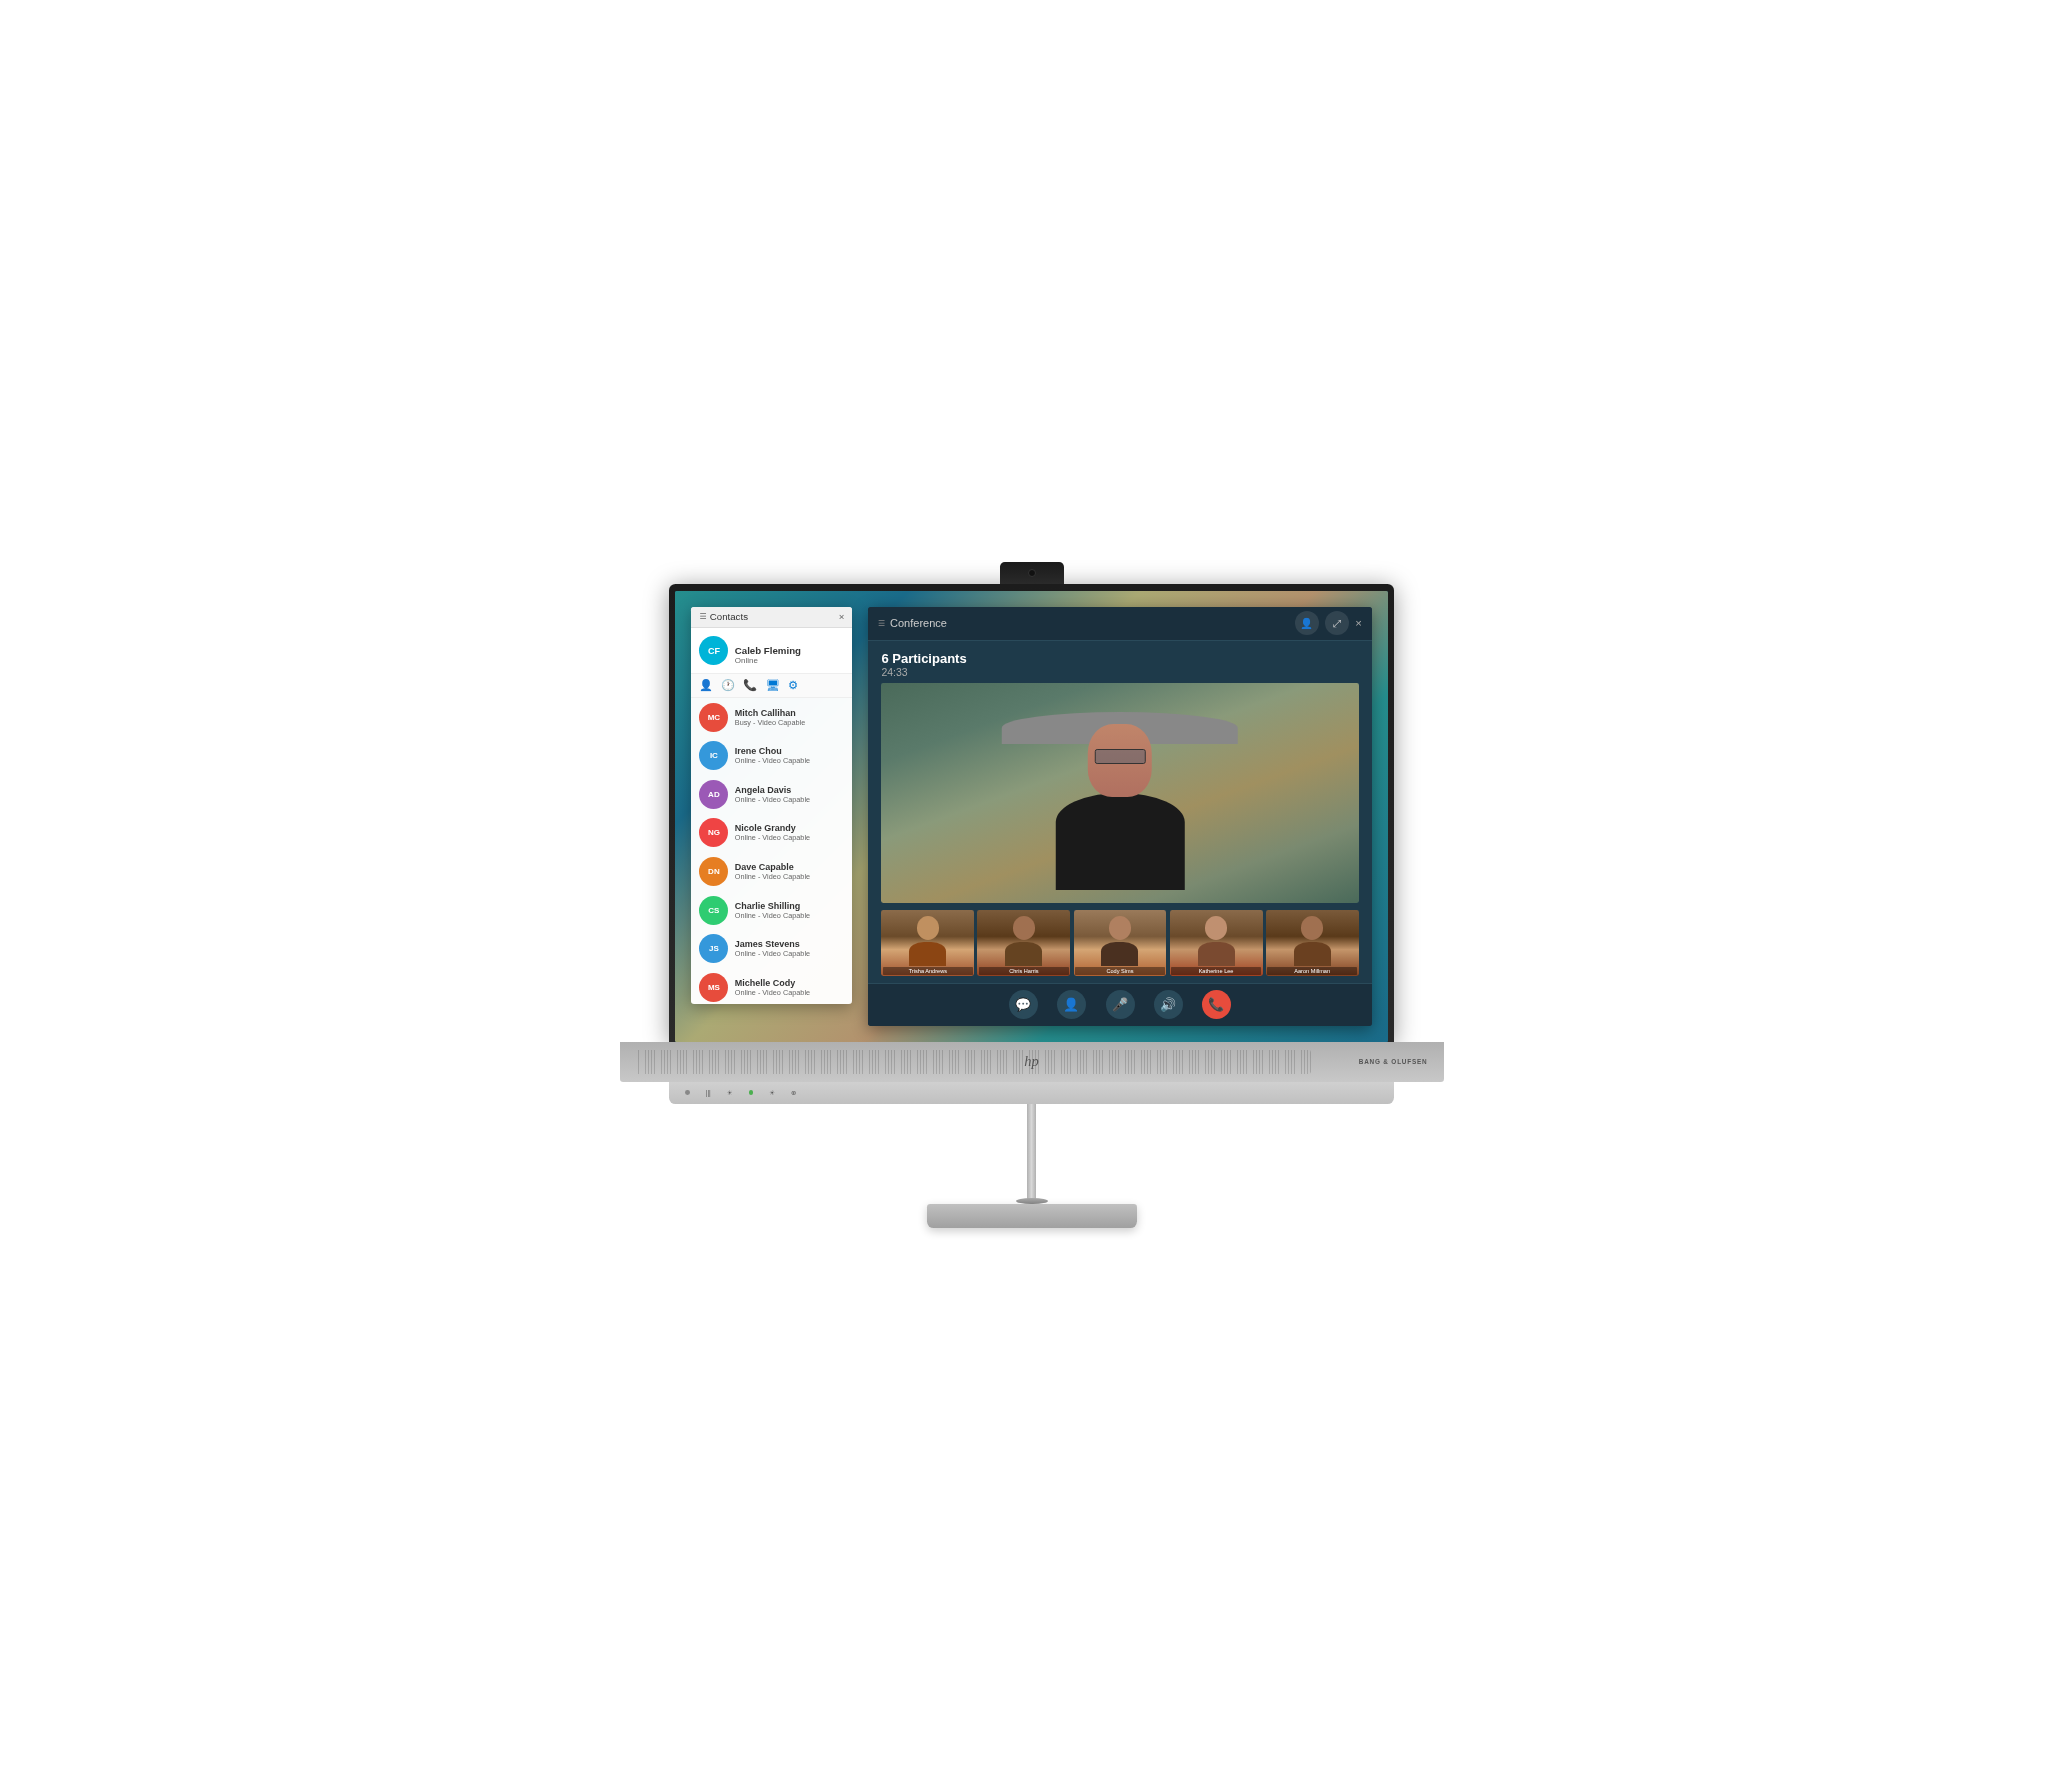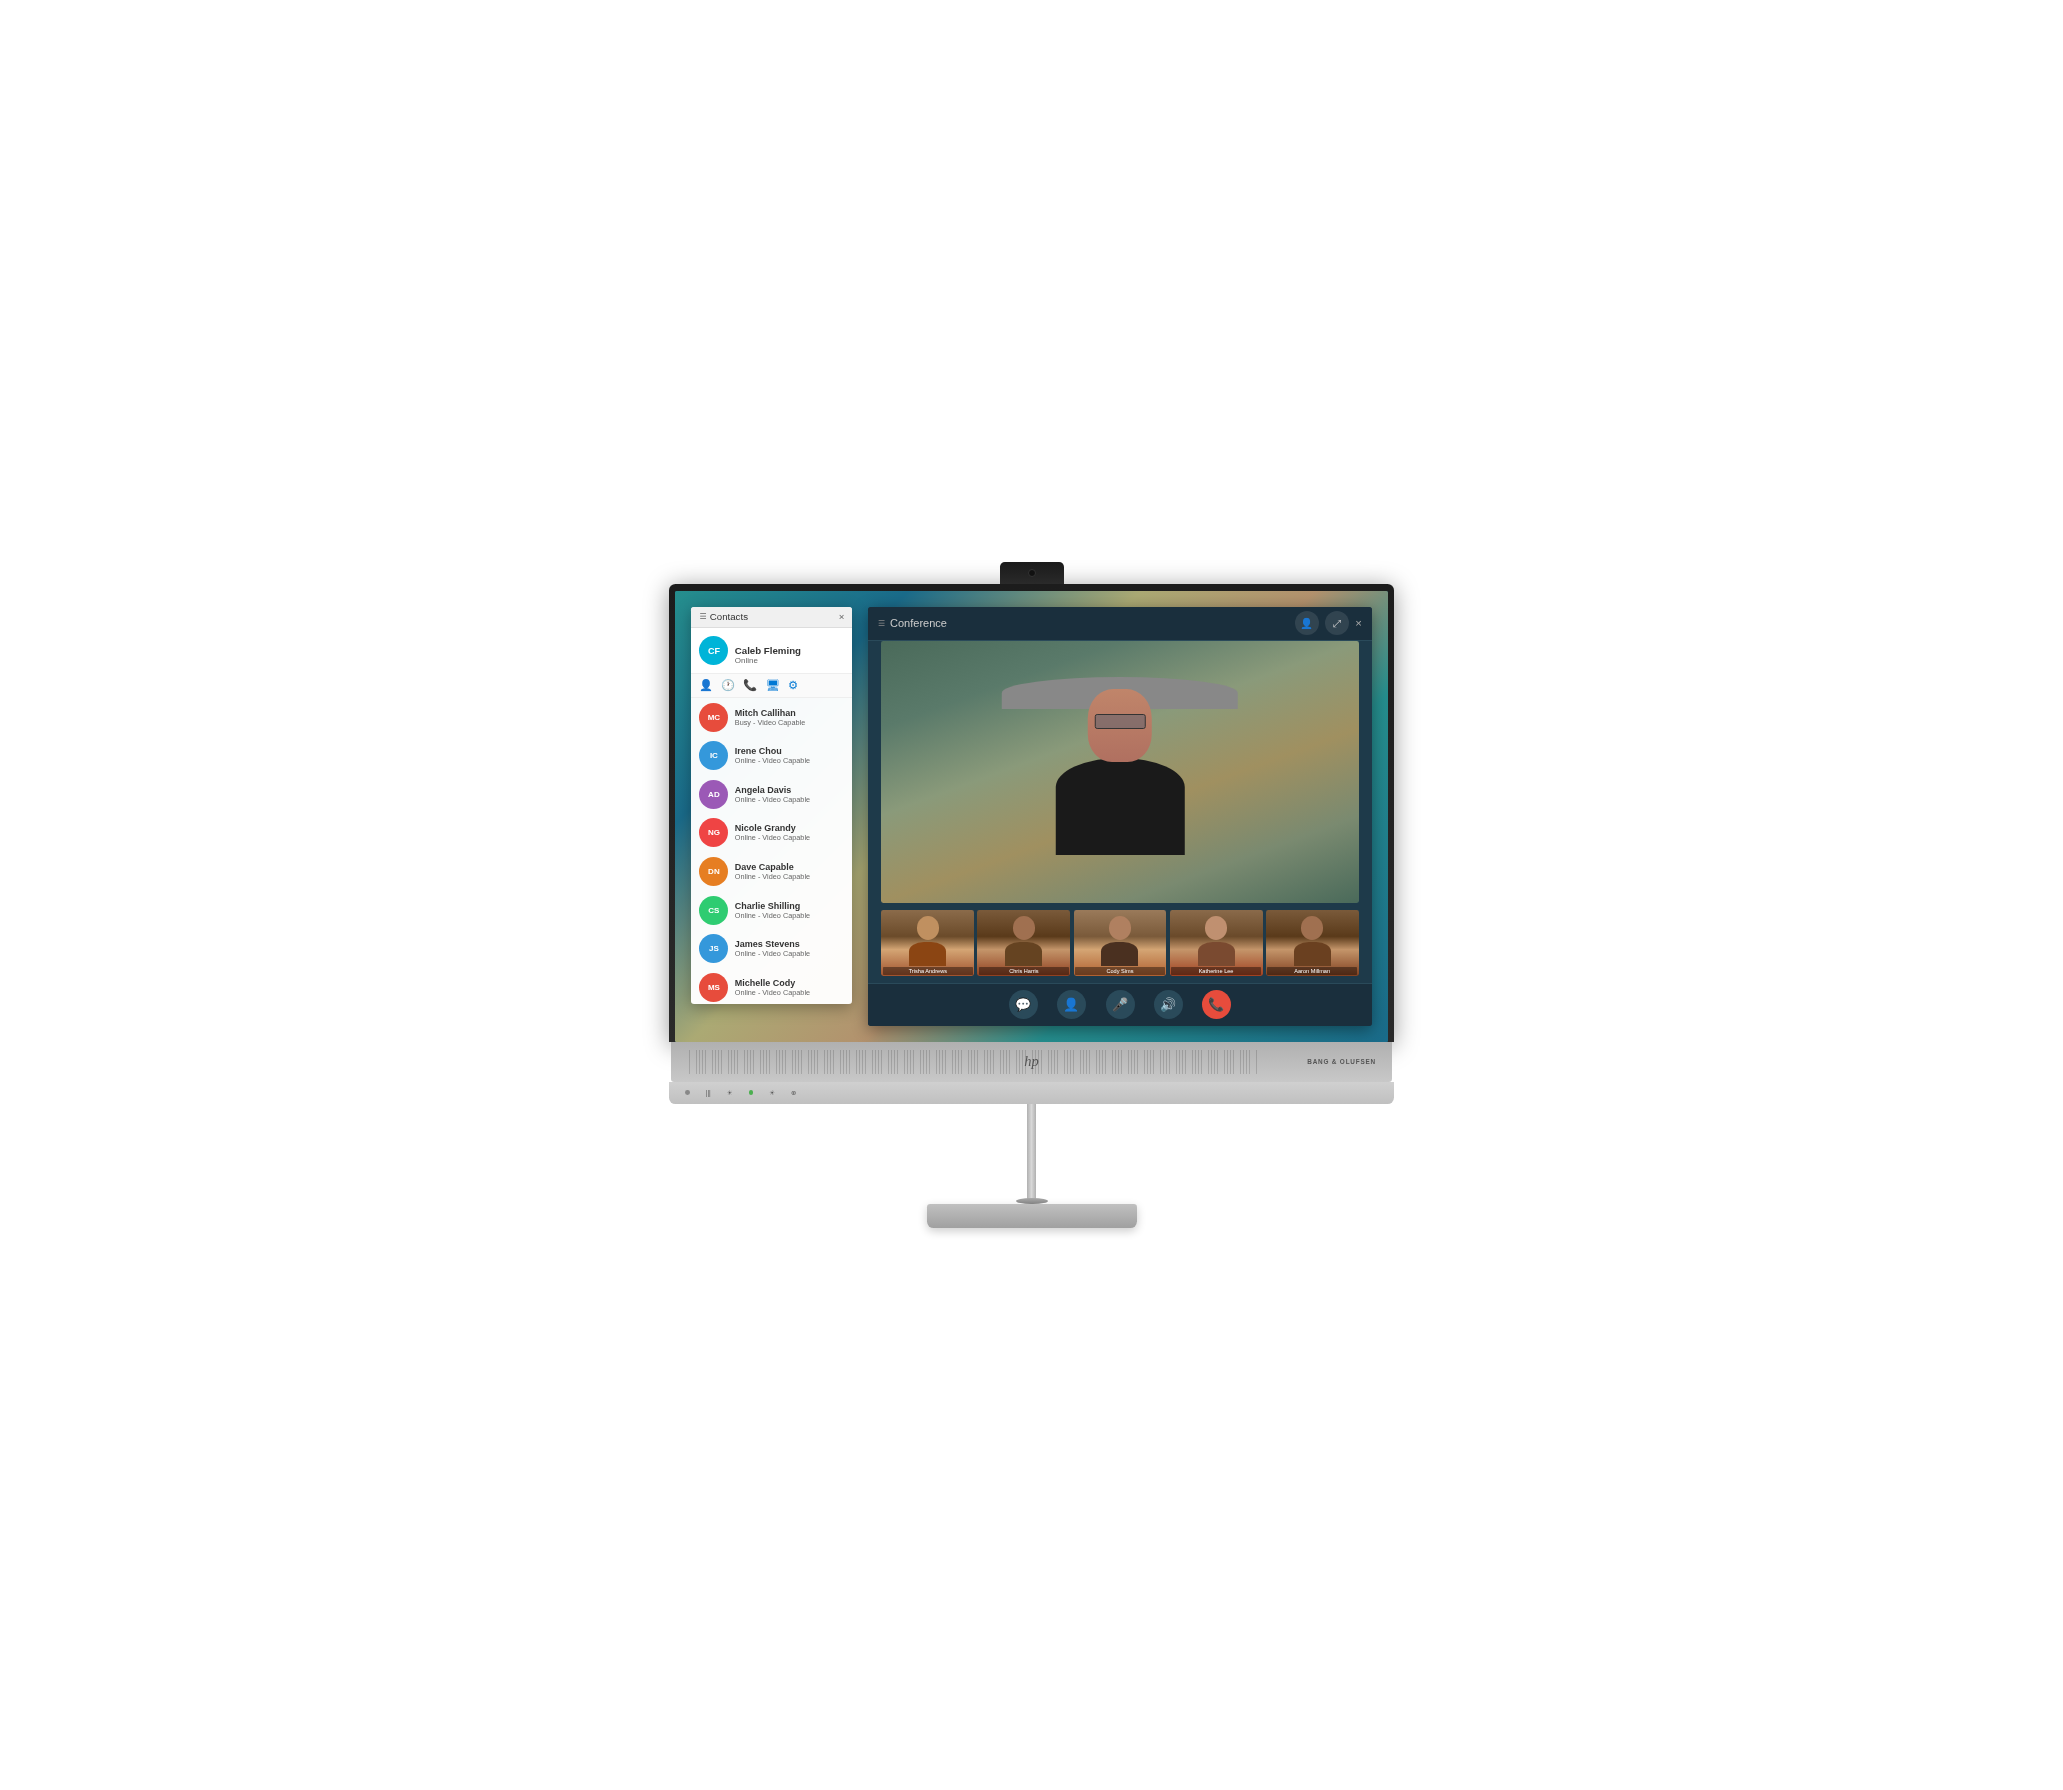--- a/index.html
+++ b/index.html
@@ -304,21 +304,21 @@
       display: flex;
       align-items: center;
       justify-content: center;
       font-size: 10.5px;
       color: #ccc;
       cursor: pointer;
     }
 
     
     .monitor-bottom {
-      width: 721px;
+      width: 824px;
       background: linear-gradient(to bottom, #b0b0b0, #c8c8c8);
       height: 40px;
       border-radius: 0 0 3.2px 3.2px;
       display: flex;
       align-items: center;
       justify-content: center;
       padding: 0 16px;
       position: relative;
     }
 
@@ -606,20 +606,24 @@
             <span style="font-size:8px;color:#888;">☰</span>
             <span class="conference-title">Conference</span>
           </div>
           <div class="conf-top-right">
             <div class="conf-icon-btn">👤</div>
             <div class="conf-icon-btn">⤢</div>
             <span style="font-size:11.3px;color:#aaa;cursor:pointer;">×</span>
           </div>
         </div>
 
+        <div class="conference-info">
+          <div class="conference-participants">6 Participants</div>
+          <div class="conference-timer">24:33</div>
+        </div>
 
         <div class="video-main-area">
 
           <div class="main-video">
             <div class="video-main-bg">
 
               <div class="person-in-video">
                 <div class="p-hair"></div>
                 <div class="p-head">
                   <div class="p-glasses"></div>

